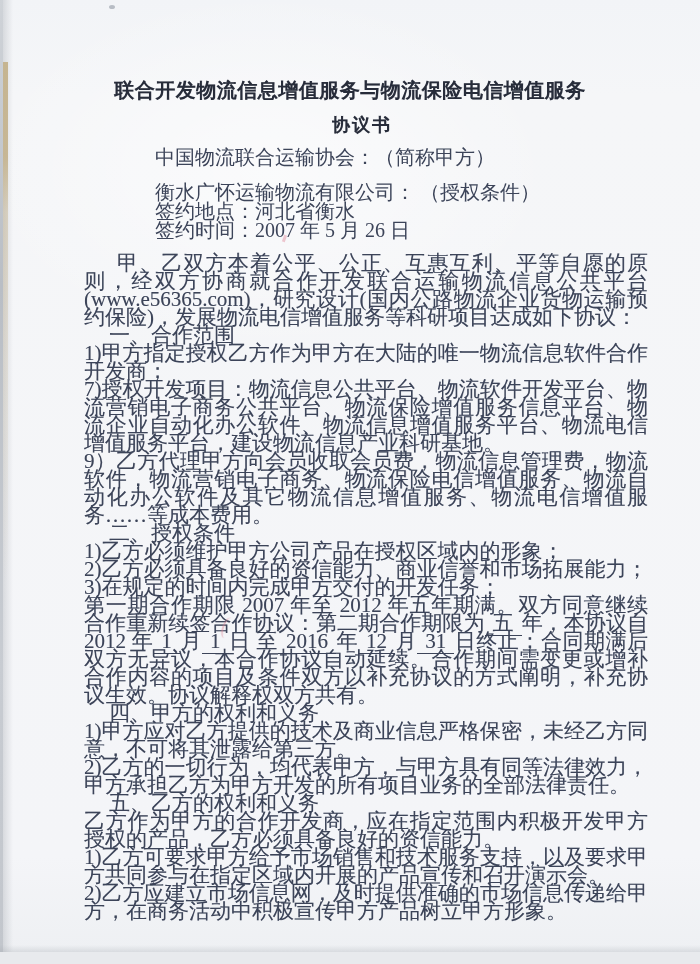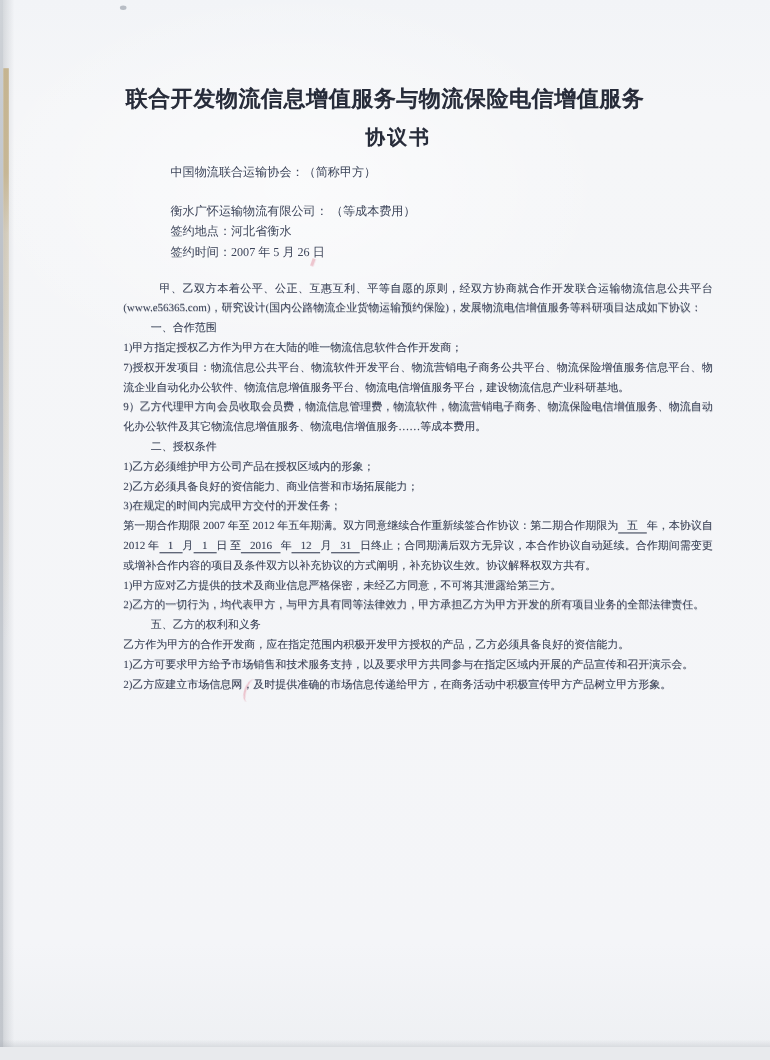--- a/index.html
+++ b/index.html
@@ -39,29 +39,29 @@
     font-size: 20px; line-height: 24px; font-weight: bold;
     letter-spacing: .5px; color: #272c3a;
     text-shadow: .3px .3px .6px rgba(39,44,58,.35);
   }
   .title2 {
     margin: 13px 0 0; text-align: center; position: relative; left: 12px;
     font-size: 18px; line-height: 21px; font-weight: bold;
     letter-spacing: 2px; color: #272c3a;
     text-shadow: .3px .3px .6px rgba(39,44,58,.35);
   }
-  .meta { margin: 0 0 0 155px; font-size: 11px; line-height: 19px; }
+  .meta { margin: 0 0 0 155px; font-size: 20px; line-height: 19px; }
   .meta p { margin: 0; }
   .meta .party-a { margin-top: 12px; }
   .meta .party-b { margin-top: 16px; }
   .meta .place   { }
   .meta .time    { margin-top: 0; }
   .body-text {
-    margin: 14px 52px 0 112px;
-    font-size: 10px; line-height: 18px;
+    margin: 14px 52px 0 84px;
+    font-size: 21px; line-height: 18px;
     text-align: justify;
     text-shadow: .3px .3px .5px rgba(60,68,89,.32);
   }
   .body-text p { margin: 0; }
   .intro { text-indent: 33px; }
   .sec-heading { text-indent: 25px; }
   .blank { padding: 0 8px; border-bottom: 1px solid #3c4459; }
 </style>
 </head>
 <body>
@@ -74,40 +74,41 @@
   <div class="edge-bottom"></div>
   <div class="artifact-speck"></div>
   <div class="artifact-pink-tick"></div>
   <div class="artifact-pink-squiggle"></div>
 
   <div class="title1">联合开发物流信息增值服务与物流保险电信增值服务</div>
   <div class="title2">协议书</div>
 
   <div class="meta">
     <p class="party-a">中国物流联合运输协会：（简称甲方）</p>
-    <p class="party-b">衡水广怀运输物流有限公司： （等成本费用）</p>
+    <p class="party-b">衡水广怀运输物流有限公司： （授权条件）</p>
     <p class="place">签约地点：河北省衡水</p>
     <p class="time">签约时间：2007 年 5 月 26 日</p>
   </div>
 
   <div class="body-text">
     <p class="intro">甲、乙双方本着公平、公正、互惠互利、平等自愿的原则，经双方协商就合作开发联合运输物流信息公共平台(www.e56365.com)，研究设计(国内公路物流企业货物运输预约保险)，发展物流电信增值服务等科研项目达成如下协议：</p>
 
     <p class="sec-heading">一、合作范围</p>
     <p>1)甲方指定授权乙方作为甲方在大陆的唯一物流信息软件合作开发商；</p>
     <p>7)授权开发项目：物流信息公共平台、物流软件开发平台、物流营销电子商务公共平台、物流保险增值服务信息平台、物流企业自动化办公软件、物流信息增值服务平台、物流电信增值服务平台，建设物流信息产业科研基地。</p>
     <p>9）乙方代理甲方向会员收取会员费，物流信息管理费，物流软件，物流营销电子商务、物流保险电信增值服务、物流自动化办公软件及其它物流信息增值服务、物流电信增值服务……等成本费用。</p>
 
     <p class="sec-heading">二、授权条件</p>
     <p>1)乙方必须维护甲方公司产品在授权区域内的形象；</p>
     <p>2)乙方必须具备良好的资信能力、商业信誉和市场拓展能力；</p>
     <p>3)在规定的时间内完成甲方交付的开发任务；</p>
 
     <p><span>第一期合作期限 2007 年至 2012 年五年期满。双方同意继续合作重新续签合作协议：第二期合作期限为</span><span class="blank">五</span><span>年，本协议自 2012 年</span><span class="blank">1</span><span>月</span><span class="blank">1</span><span>日 至</span><span class="blank">2016</span><span>年</span><span class="blank">12</span><span>月</span><span class="blank">31</span><span>日终止；合同期满后双方无异议，本合作协议自动延续。合作期间需变更或增补合作内容的项目及条件双方以补充协议的方式阐明，补充协议生效。协议解释权双方共有。</span></p>
 
+    <p class="sec-heading">四、甲方的权利和义务</p>
     <p>1)甲方应对乙方提供的技术及商业信息严格保密，未经乙方同意，不可将其泄露给第三方。</p>
     <p>2)乙方的一切行为，均代表甲方，与甲方具有同等法律效力，甲方承担乙方为甲方开发的所有项目业务的全部法律责任。</p>
 
     <p class="sec-heading">五、乙方的权利和义务</p>
     <p>乙方作为甲方的合作开发商，应在指定范围内积极开发甲方授权的产品，乙方必须具备良好的资信能力。</p>
     <p>1)乙方可要求甲方给予市场销售和技术服务支持，以及要求甲方共同参与在指定区域内开展的产品宣传和召开演示会。</p>
     <p>2)乙方应建立市场信息网，及时提供准确的市场信息传递给甲方，在商务活动中积极宣传甲方产品树立甲方形象。</p>
   </div>
 
 </div>

